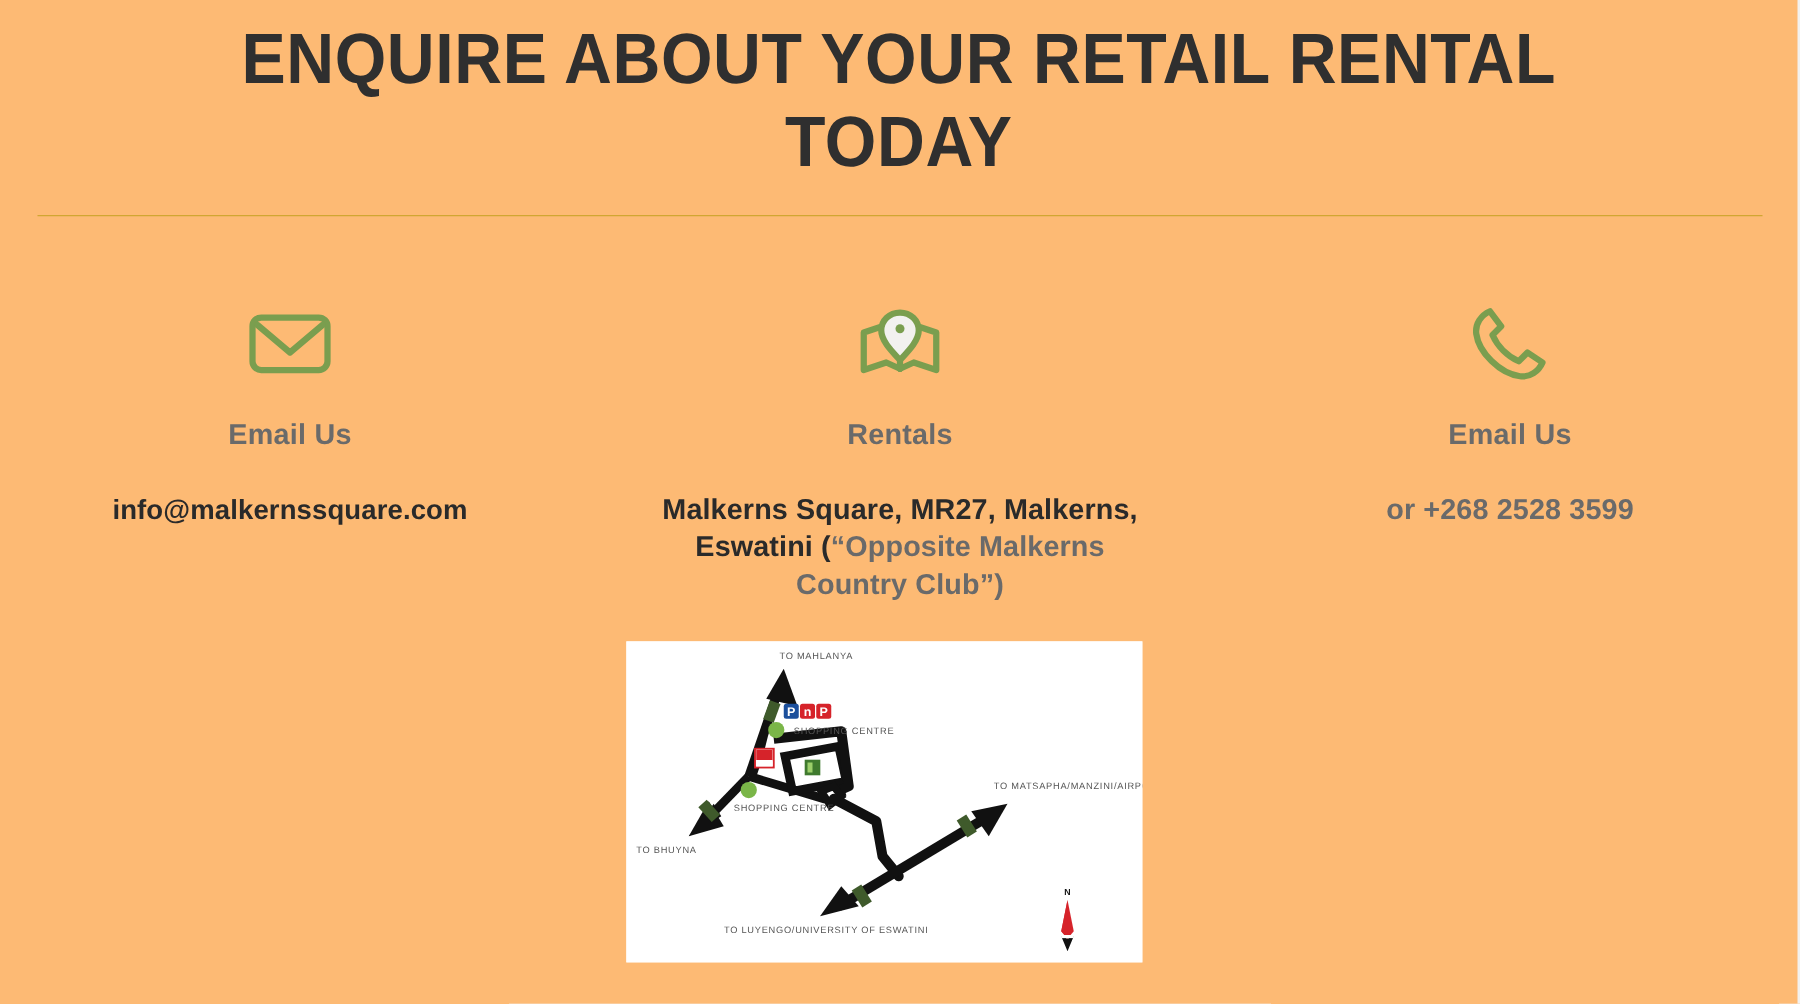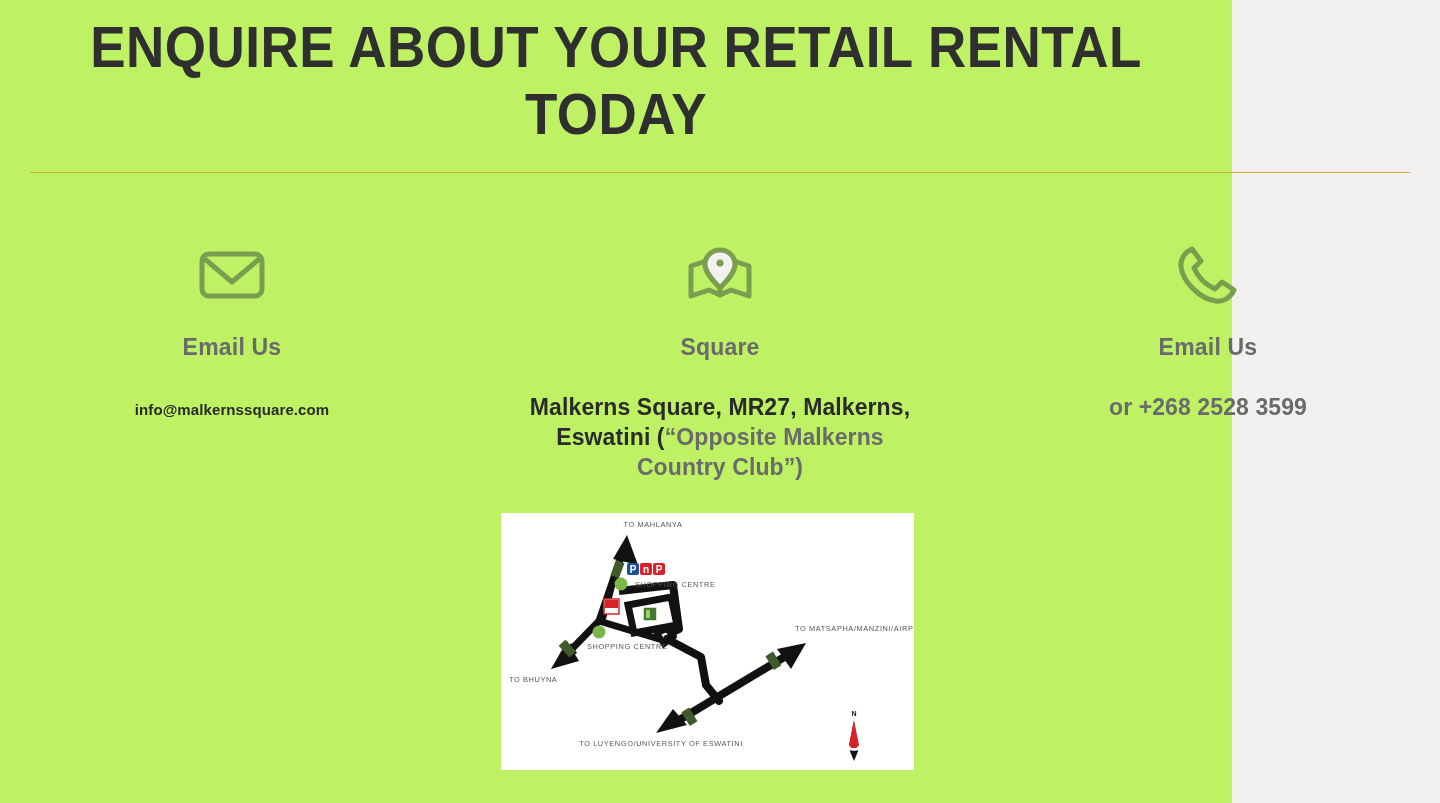--- a/index.html
+++ b/index.html
@@ -8,23 +8,23 @@
   }
   body {
     width: 1440px;
     height: 803px;
     background: #f2f1ef;
     font-family: "Liberation Sans", sans-serif;
     overflow: hidden;
   }
   .page {
     position: relative;
-    width: 1232px;
+    width: 1438px;
     height: 803px;
-    background: #bef264;
+    background: #fdba74;
   }
 
   
   .heading-wrap {
     padding-top: 14px;
     text-align: center;
   }
   .heading {
     font-family: "Liberation Sans Narrow", "Liberation Sans", sans-serif;
     font-size: 57px;
@@ -82,21 +82,21 @@
     margin-top: 32px;
     font-size: 23px;
     line-height: 1.3;
     font-weight: 700;
     color: #6a6a6a;
     letter-spacing: 0.1px;
   }
   .email-text {
     color: #2a2a2a;
     font-weight: 700;
-    font-size: 15px;
+    font-size: 22px;
   }
   .addr-dark { color: #2a2a2a; }
   .addr-grey { color: #6a6a6a; }
 
   
   .map-wrap {
     position: absolute;
     left: 501px;
     top: 513px;
     width: 413px;
@@ -136,21 +136,21 @@
       <div class="icon-box">
         <svg width="74" height="58" viewBox="0 0 74 58" aria-hidden="true">
           <path d="M26 14 L8 20 L8 50 L26 44 L37 49" fill="none" stroke="#7a9e4f" stroke-width="5" stroke-linejoin="round" stroke-linecap="round"></path>
           <path d="M48 14 L66 20 L66 50 L48 44 L37 49" fill="none" stroke="#7a9e4f" stroke-width="5" stroke-linejoin="round" stroke-linecap="round"></path>
           <path d="M37 49 L37 35" fill="none" stroke="#7a9e4f" stroke-width="5" stroke-linecap="round"></path>
           <path d="M37 4 C28.5 4 22 10.4 22 18.4 C22 27 31.5 36 37 42
                    C42.5 36 52 27 52 18.4 C52 10.4 45.5 4 37 4 Z" fill="#f2f1ef" stroke="#7a9e4f" stroke-width="5" stroke-linejoin="round"></path>
           <circle cx="37" cy="17" r="3.6" fill="#7a9e4f"></circle>
         </svg>
       </div>
-      <div class="col-title">Square</div>
+      <div class="col-title">Rentals</div>
       <div class="col-body">
         <span class="addr-dark">Malkerns Square, MR27, Malkerns, Eswatini (</span><span class="addr-grey">“Opposite Malkerns Country Club”)</span>
       </div>
     </div>
 
     <div class="col">
       <div class="icon-box">
         <svg width="64" height="62" viewBox="0 0 64 62" aria-hidden="true">
           <path d="M16 5 C9 8 4 15 5 23 C7 38 24 55 40 57 C48 58 55 53 58 46
                    L46 38 L39 45 C30 41 22 33 18 24 L25 17 Z" fill="none" stroke="#7a9e4f" stroke-width="5" stroke-linejoin="round" stroke-linecap="round"></path>

